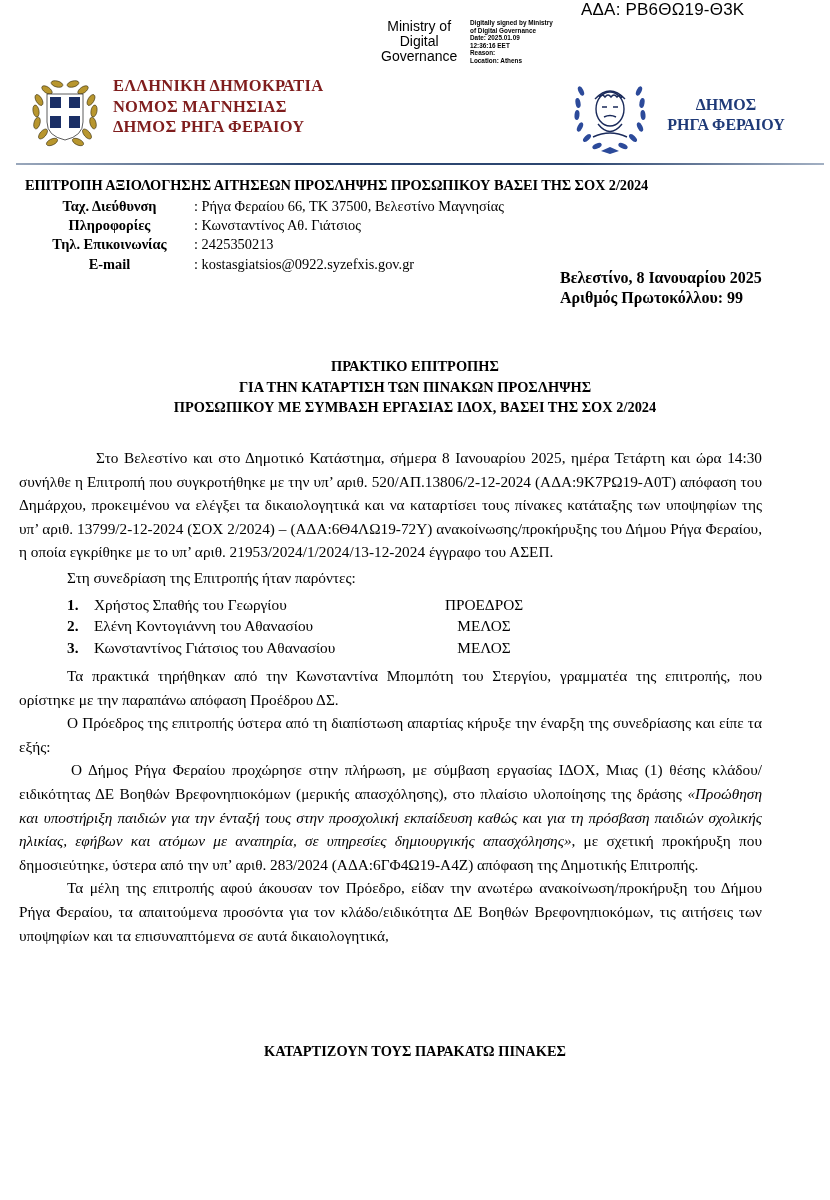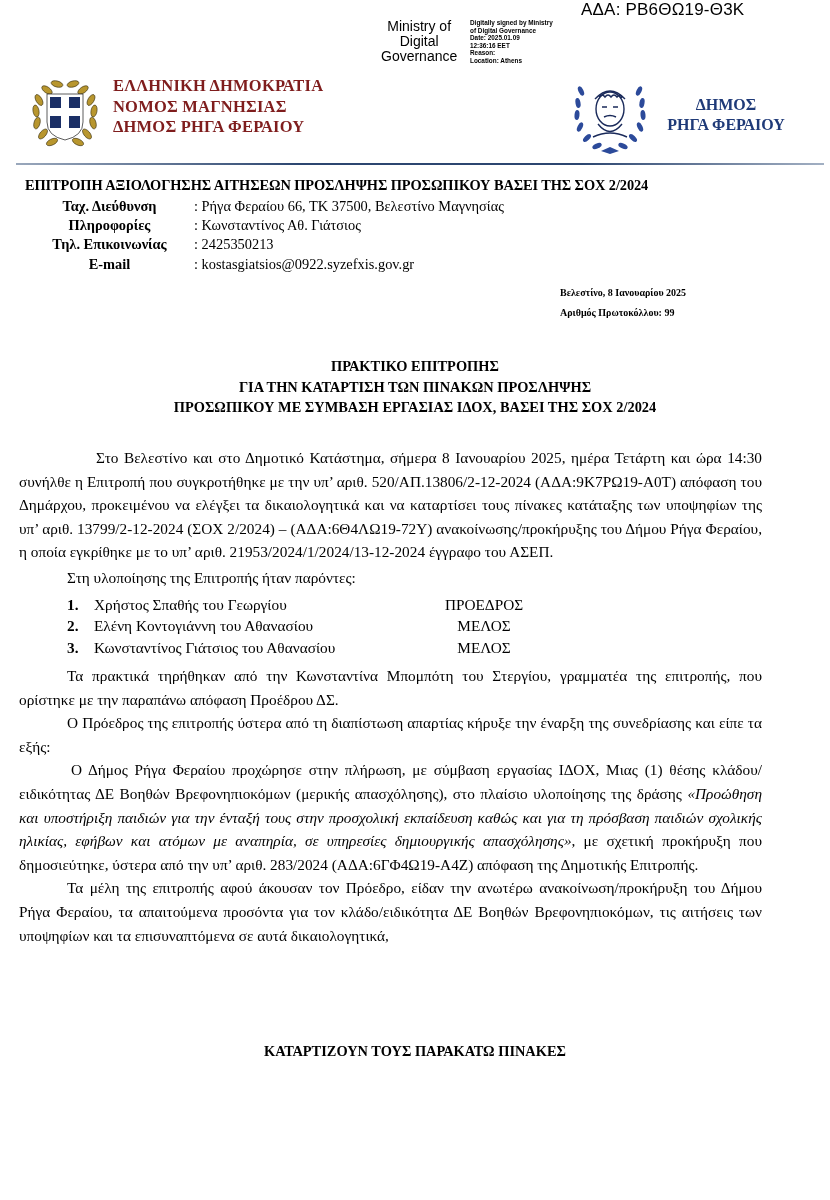--- a/index.html
+++ b/index.html
@@ -17,21 +17,21 @@
   .emblem-dimos { left:571px; top:77px; width:78px; height:80px; }
   .dimos-titles { left:656px; top:95px; width:140px; color:#1f3a78; font-weight:bold; font-size:16px; line-height:20px; text-align:center; }
   .header-rule { left:16px; top:163px; width:808px; height:2px; background:linear-gradient(90deg,#9aa8bc 0%, #2c4670 35%, #2c4670 70%, #a3b0c3 100%); }
 
   
   .committee { left:25px; top:177px; font-weight:bold; font-size:14.4px; letter-spacing:-0.1px; }
   .contact { left:25px; top:197px; font-size:14.4px;text-align:center; }
   .contact-row { height:19.2px; line-height:19.2px; display:flex; }
   .contact-label { width:169px; font-weight:bold; }
   .contact-value { }
-  .place-date { left:560px; top:283px; font-weight:bold; font-size:10px; line-height:20px; }
+  .place-date { left:560px; top:268px; font-weight:bold; font-size:16px; line-height:20px; }
 
   
   .doc-title { left:0; width:830px; top:356px; text-align:center; font-weight:bold; font-size:14.4px; line-height:20.5px; }
 
   
   .body { left:67px; top:446px; width:695px; font-size:15.3px; line-height:23.6px; text-align:justify; }
   .body p { margin:0; }
   .indent1 { text-indent:30px; }
   .indent0 { text-indent:0; }
   .hang { margin-left:-48px !important; }
@@ -157,21 +157,21 @@
 </div>
 
 <div class="abs doc-title">
   <div>ΠΡΑΚΤΙΚΟ ΕΠΙΤΡΟΠΗΣ</div>
   <div>ΓΙΑ ΤΗΝ ΚΑΤΑΡΤΙΣΗ ΤΩΝ ΠΙΝΑΚΩΝ ΠΡΟΣΛΗΨΗΣ</div>
   <div>ΠΡΟΣΩΠΙΚΟΥ ΜΕ ΣΥΜΒΑΣΗ ΕΡΓΑΣΙΑΣ ΙΔΟΧ, ΒΑΣΕΙ ΤΗΣ ΣΟΧ 2/2024</div>
 </div>
 
 <div class="abs body">
   <p class="indent1 hang" style="text-indent:77px;">Στο Βελεστίνο και στο Δημοτικό Κατάστημα, σήμερα 8 Ιανουαρίου 2025, ημέρα Τετάρτη και ώρα 14:30 συνήλθε η Επιτροπή που συγκροτήθηκε με την υπ’ αριθ. 520/ΑΠ.13806/2-12-2024 (ΑΔΑ:9Κ7ΡΩ19-Α0Τ) απόφαση του Δημάρχου, προκειμένου να ελέγξει τα δικαιολογητικά και να καταρτίσει τους πίνακες κατάταξης των υποψηφίων της υπ’ αριθ. 13799/2-12-2024 (ΣΟΧ 2/2024) – (ΑΔΑ:6Θ4ΛΩ19-72Υ) ανακοίνωσης/προκήρυξης του Δήμου Ρήγα Φεραίου, η οποία εγκρίθηκε με το υπ’ αριθ. 21953/2024/1/2024/13-12-2024 έγγραφο του ΑΣΕΠ.</p>
-  <p class="indent0 p-gap">Στη υλοποίησης της Επιτροπής ήταν παρόντες:</p>
+  <p class="indent0 p-gap">Στη συνεδρίαση της Επιτροπής ήταν παρόντες:</p>
   <div class="members">
     <div class="member-row">
       <span class="member-num">1.</span>
       <span class="member-name">Χρήστος Σπαθής του Γεωργίου</span>
       <span class="member-role">ΠΡΟΕΔΡΟΣ</span>
     </div>
     <div class="member-row">
       <span class="member-num">2.</span>
       <span class="member-name">Ελένη Κοντογιάννη του Αθανασίου</span>
       <span class="member-role">ΜΕΛΟΣ</span>

